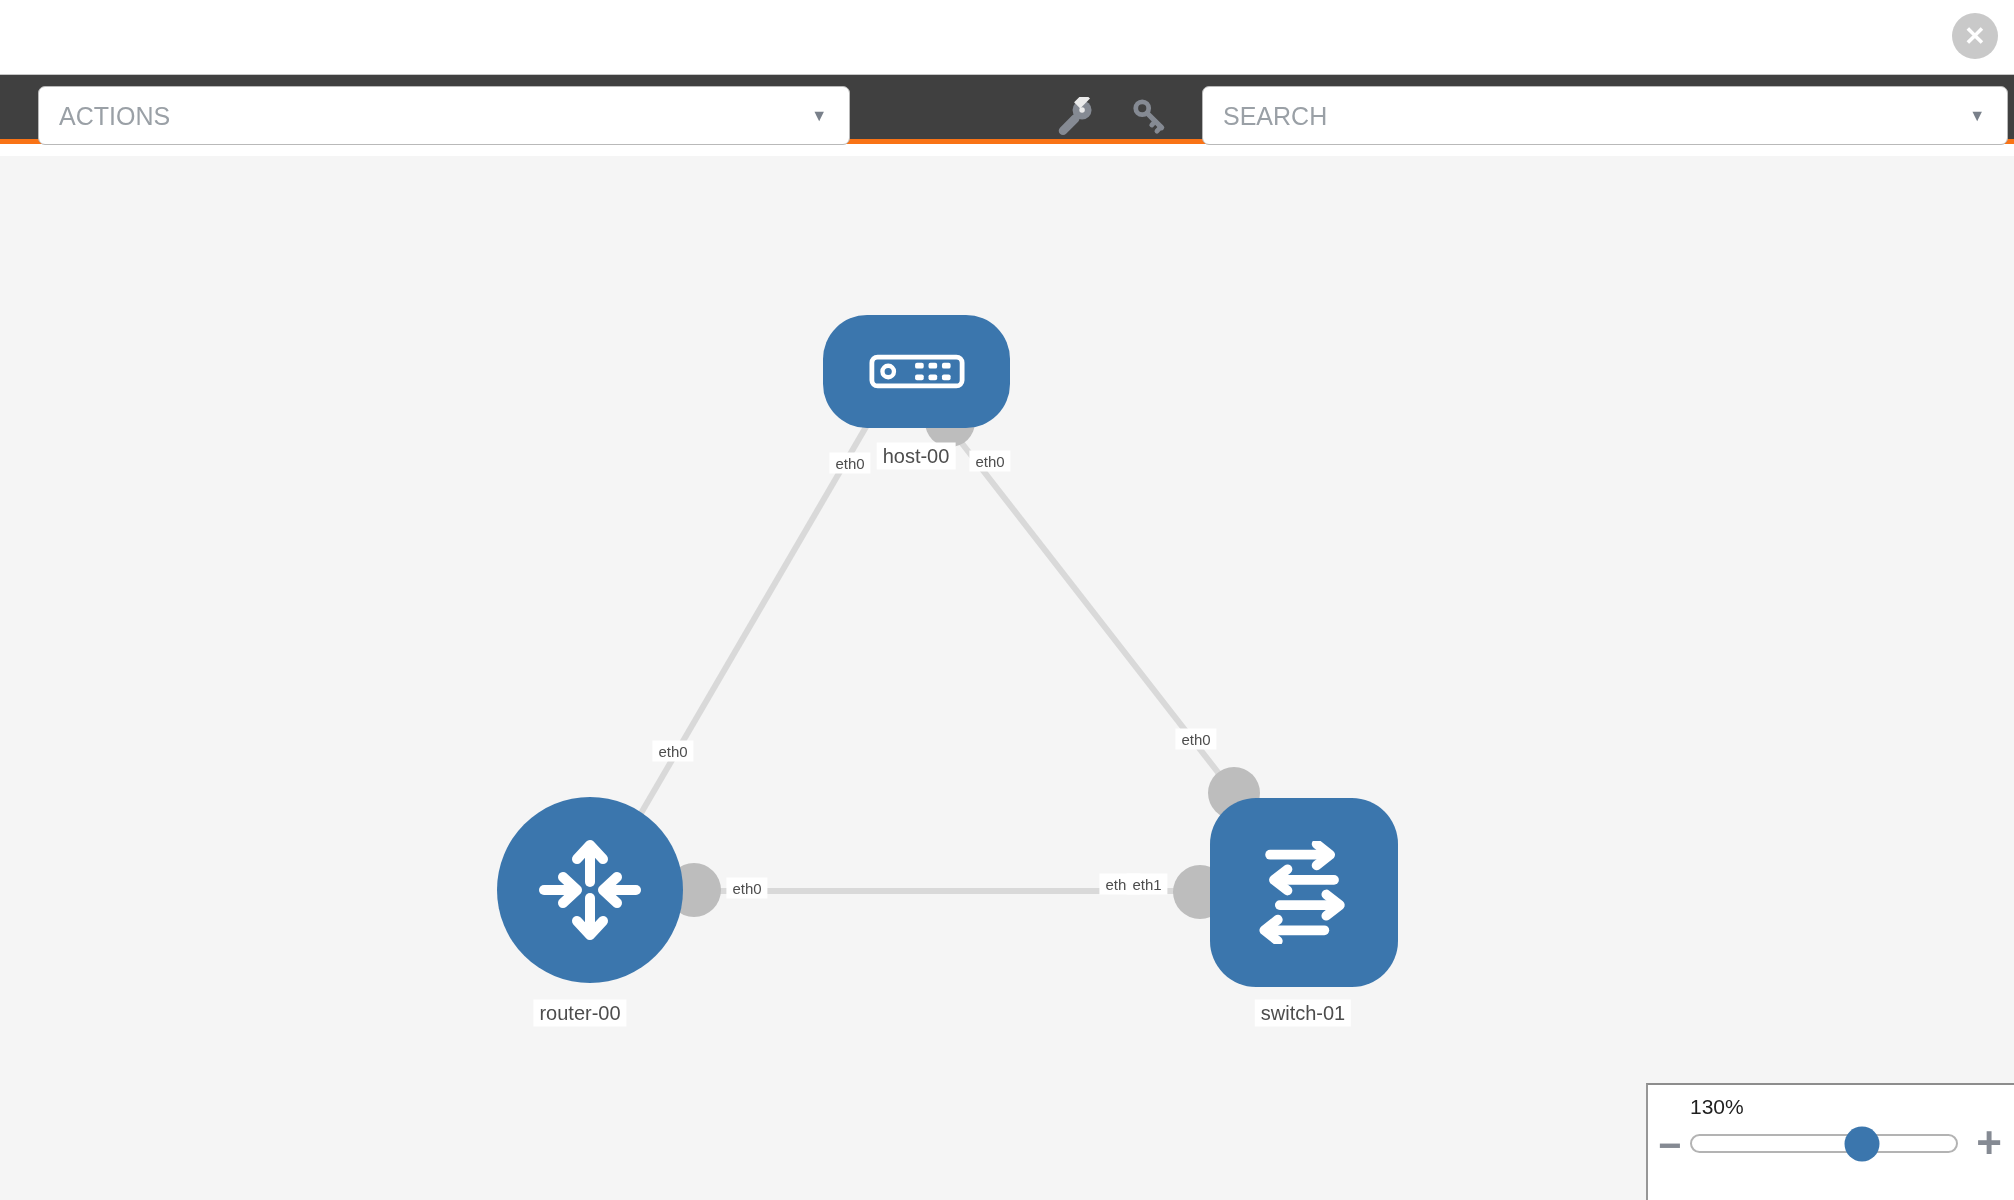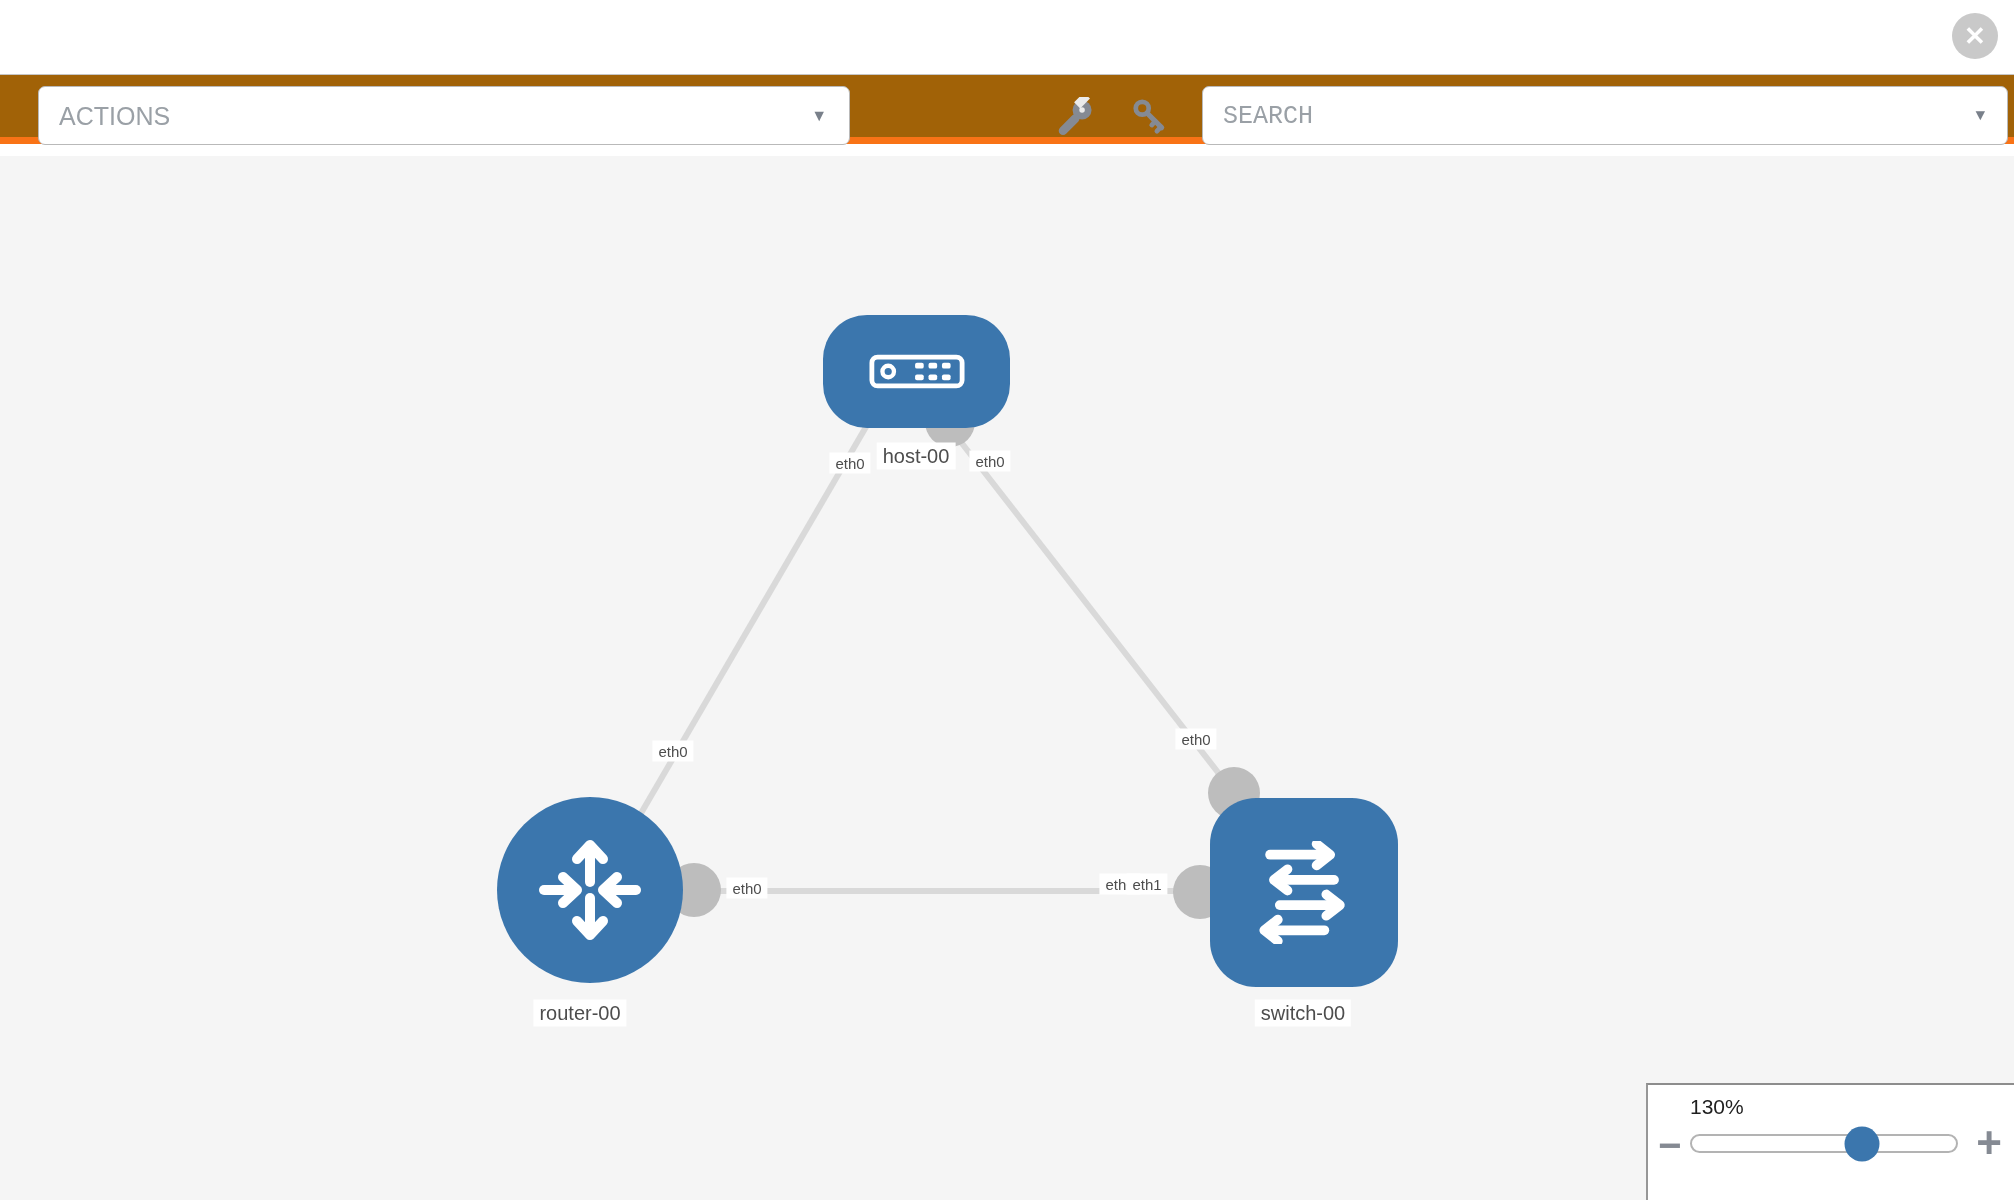--- a/index.html
+++ b/index.html
@@ -14,32 +14,32 @@
     font-size:28px; font-weight:bold; color:#4a4a4a; letter-spacing:0.3px;
   }
   .close-btn {
     position:absolute; right:16px; top:13px; width:46px; height:46px; border-radius:50%;
     background:#c9c9c9; color:#ffffff; font-size:26px; font-weight:bold;
     text-align:center; line-height:46px; cursor:pointer; user-select:none;
   }
   
   .toolbar {
     position:absolute; top:74px; left:0; width:2014px; height:70px;
-    background:#a16207; border-top:1px solid #c6c6c6; border-bottom:7px solid #f97316;
+    background:#404040; border-top:1px solid #c6c6c6; border-bottom:5px solid #f97316;
     box-sizing:border-box; z-index:10;
   }
   .select-box {
     position:absolute; top:11px; height:59px; background:#ffffff;
     border:1px solid #b9b9b9; border-radius:7px; box-sizing:border-box;
     font-size:25px; color:#9aa0a6; cursor:pointer;
   }
   .select-label { position:absolute; left:20px; top:50%; transform:translateY(-50%); }
   .select-arrow { position:absolute; right:22px; top:50%; transform:translateY(-50%); color:#79808a; font-size:16px; }
   #actions-select { left:38px;  width:812px; }
-  #search-select  { left:1202px; width:806px;font-family:Liberation Mono, monospace; }
+  #search-select  { left:1202px; width:806px; }
   .tool-icon { position:absolute; top:22px; width:38px; height:38px; cursor:pointer; }
   #wrench-btn { left:1057px; }
   #key-btn    { left:1131px; }
   
   .canvas { position:absolute; top:156px; left:0; width:2014px; height:1044px; background:#f5f5f5; z-index:1; }
   .links-layer { position:absolute; top:0; left:0; z-index:2; }
   .node { position:absolute; background:#3b76ad; z-index:4; display:flex; align-items:center; justify-content:center; cursor:pointer; }
   #node-host   { left:823px;  top:315px; width:187px; height:113px; border-radius:44px; }
   #node-router { left:497px;  top:797px; width:186px; height:186px; border-radius:50%; }
   #node-switch { left:1210px; top:798px; width:188px; height:189px; border-radius:46px; }
@@ -156,21 +156,21 @@
       <path d="M40,66 H98"></path>
         <path d="M88,55 L102,66 L88,77"></path>
       <path d="M86,92 H28"></path>
         <path d="M38,81 L24,92 L38,103"></path>
     </g>
   </svg>
 </div>
 
 <div class="chip big" style="left:916px; top:456px;">host-00</div>
 <div class="chip big" style="left:580px; top:1013px;">router-00</div>
-<div class="chip big" style="left:1303px; top:1013px;">switch-00</div>
+<div class="chip big" style="left:1303px; top:1013px;">switch-01</div>
 
 <div class="chip small" style="left:850px;  top:463px;">eth0</div>
 <div class="chip small" style="left:990px;  top:461px;">eth0</div>
 <div class="chip small" style="left:673px;  top:751px;">eth0</div>
 <div class="chip small" style="left:1196px; top:739px;">eth0</div>
 <div class="chip small" style="left:747px;  top:888px;">eth0</div>
 <div class="chip small" style="left:1120px; top:884px;">eth0</div>
 <div class="chip small" style="left:1147px; top:884px;">eth1</div>
 
 <div class="zoom-panel">

